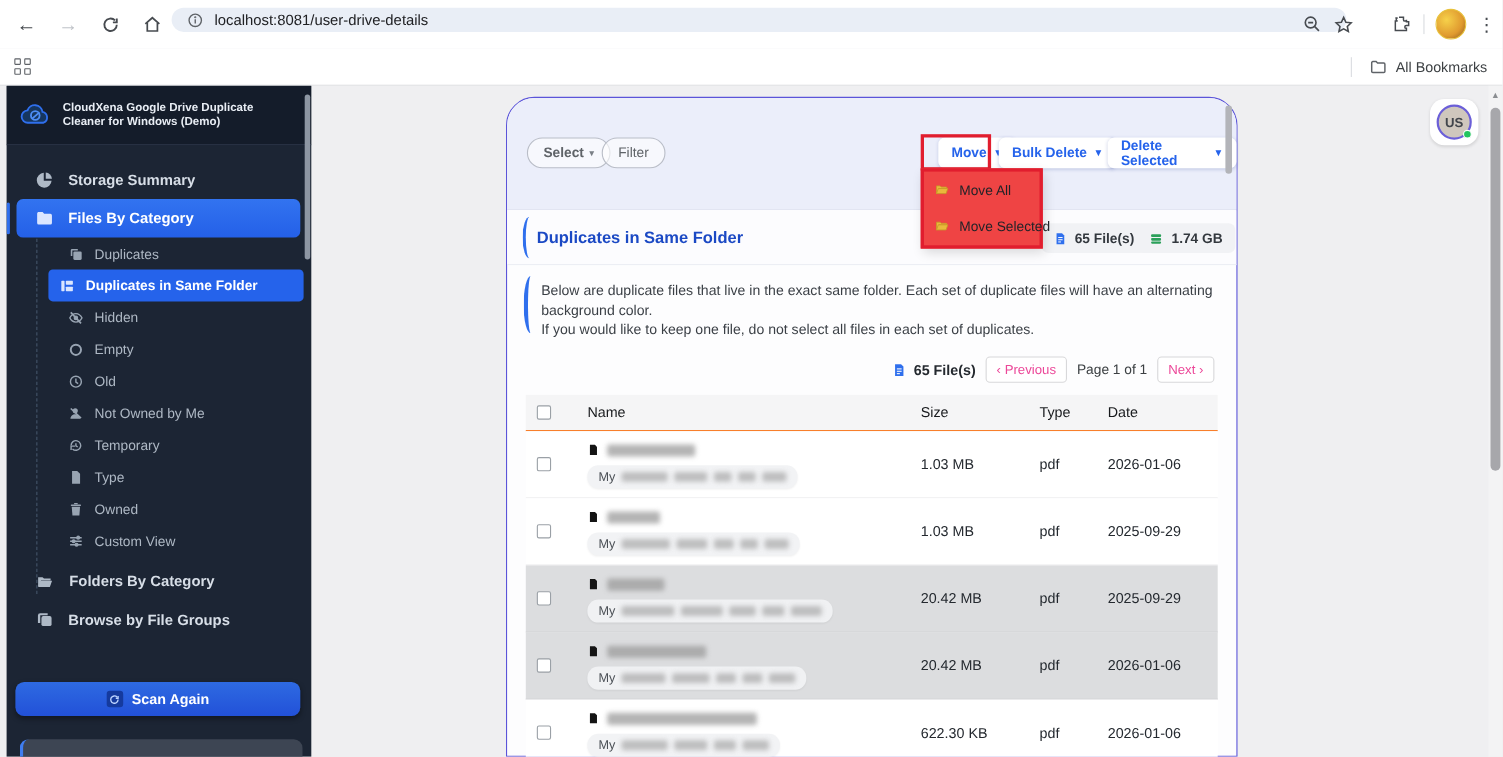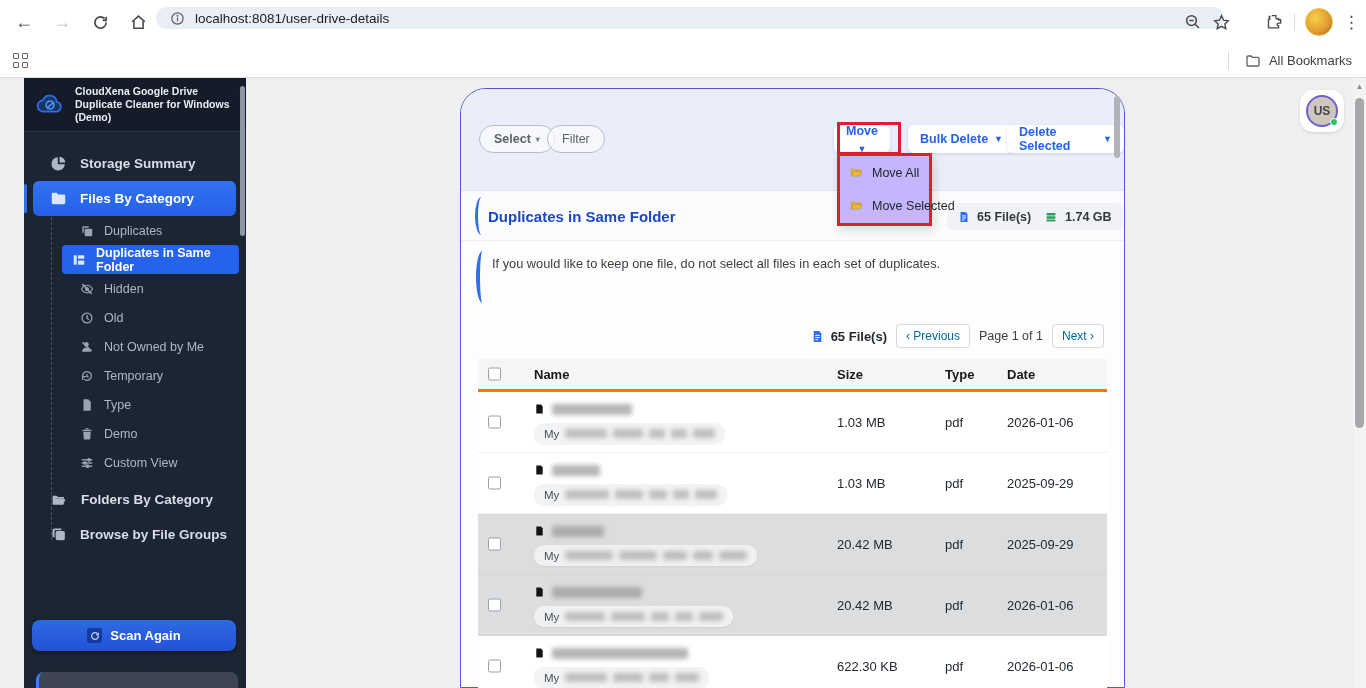--- a/index.html
+++ b/index.html
@@ -18,21 +18,21 @@
   .avatar-circle { width:28px; height:28px; border-radius:50%; background:radial-gradient(circle at 35% 35%, #f6d14a, #e09a2f 60%, #8a5a1c); border:1px solid #e8c23c; }
   .dots { font-size:17px; color:#474b50; letter-spacing:0; }
 
   .bookmarks { position:absolute; top:44px; left:0; width:1366px; height:34px; background:#fff; border-bottom:1px solid #dcdee2; }
   .apps-grid { position:absolute; top:9px; left:13px; width:15px; height:15px; display:grid; grid-template-columns:6px 6px; grid-template-rows:6px 6px; gap:3px; }
   .apps-grid span { border:1.6px solid #5f6368; border-radius:1px; }
   .allbm { position:absolute; top:0; right:14px; height:33px; display:flex; align-items:center; gap:8px; font-size:13px; color:#3c4043; }
   .allbm .vdiv { margin-right:8px; }
 
   
-  .sidebar { position:absolute; top:78px; left:24px; width:222px; height:610px; background:#1c2534; overflow:hidden; }
+  .sidebar { position:absolute; top:78px; left:6px; width:277px; height:610px; background:#1c2534; overflow:hidden; }
   .side-header { height:54px; background:#141c2a; border-bottom:1px solid #2a3445; display:flex; align-items:center; gap:9px; padding:0 12px; }
   .side-title { font-size:10.5px; font-weight:bold; color:#e8edf4; line-height:13px; }
   .side-scroll { position:absolute; top:8px; right:1px; width:5px; height:150px; background:#8d96a3; border-radius:3px; }
   .nav { padding-top:14px; position:relative; }
   .nav-guide { position:absolute; left:27px; top:134px; height:328px; border-left:1px dashed #44546a; }
   .nav1 { height:35px; display:flex; align-items:center; gap:13px; padding-left:26px; color:#d7dee7; font-size:13.5px; font-weight:bold; cursor:default; }
   .nav1 .ic { color:#aeb9c6; }
   .nav1.sel { margin:0 10px 0 9px; padding-left:17px; border-radius:6px; background:linear-gradient(180deg,#3273f0,#2460e8); color:#fff; position:relative; }
   .nav1.sel .ic { color:#dbe6ff; }
   .nav1.sel::before { content:""; position:absolute; left:-9px; top:3px; bottom:3px; width:3px; background:#2f6fed; border-radius:2px; }
@@ -52,37 +52,37 @@
   .user-av { width:32px; height:32px; border-radius:50%; background:#cfc7bd; border:2px solid #6b5fd8; display:flex; align-items:center; justify-content:center; font-size:12px; font-weight:bold; color:#42464c; position:relative; }
   .user-dot { position:absolute; right:-2px; bottom:-1px; width:8px; height:8px; border-radius:50%; background:#22c55e; border:1.5px solid #fff; }
 
   .card { position:absolute; top:88px; left:460px; width:665px; height:600px; background:#fdfdfe; border:1px solid #5b54d9; border-radius:26px 26px 0 0; overflow:visible; }
   .card-toolbar { position:absolute; top:0; left:0; right:0; height:102px; background:#ebeefa; border-radius:25px 25px 0 0; border-bottom:1px solid #e2e5f2; }
   .pill-btn { position:absolute; top:36px; height:28px; border:1px solid #b9bdc7; border-radius:14px; background:rgba(255,255,255,.6); color:#5f6368; font-size:12.5px; display:flex; align-items:center; justify-content:center; gap:5px; padding:0 14px; cursor:pointer; }
   .caret-sm { font-size:8px; color:#7a7f86; }
   .blue-btn { position:absolute; top:36px; height:28px; background:#fff; border-radius:6px; box-shadow:0 1px 3px rgba(40,60,150,.18); color:#2563eb; font-size:12.5px; font-weight:bold; display:flex; align-items:center; justify-content:center; gap:6px; padding:0 12px; cursor:pointer; }
   .caret-dn { font-size:9px; }
   .red-box-move { position:absolute; left:376px; top:33px; width:64px; height:33px; border:3px solid #e11d2e; }
-  .move-menu { position:absolute; left:376px; top:64px; width:95px; height:73px; background:#c4b5fd; border:3px solid #e11d2e; box-shadow:2px 4px 10px rgba(0,0,0,.15); z-index:5;text-align:right; }
+  .move-menu { position:absolute; left:376px; top:64px; width:111px; height:73px; background:#ef4444; border:3px solid #e11d2e; box-shadow:2px 4px 10px rgba(0,0,0,.15); z-index:5;text-align:right; }
   .move-item { height:33px; display:flex; align-items:center; gap:8px; padding-left:9px; font-size:12.5px; color:#1f2328; white-space:nowrap; cursor:pointer; }
 
   .head-row { position:absolute; top:102px; left:0; right:0; height:50px; background:#fcfcfe; border-bottom:1px solid #eceef4; }
   .paren { position:absolute; width:13px; border-left:3.5px solid #2f6fed; border-radius:60% 0 0 60%; }
   .sec-title { position:absolute; left:27px; top:17px; font-size:15px; font-weight:bold; color:#1b49c4; }
   .badge { position:absolute; top:12px; height:27px; background:#f1f2f5; border-radius:6px; display:flex; align-items:center; gap:7px; padding:0 11px; font-size:12.5px; font-weight:bold; color:#33383e; }
 
   .desc-box { position:absolute; top:160px; left:15px; right:18px; }
   .desc-text { margin-left:16px; font-size:12.8px; color:#3a3f45; line-height:18px; padding-top:6px; }
   .pag-row { position:absolute; top:234px; right:20px; height:26px; display:flex; align-items:center; gap:9px; }
   .pag-count { display:flex; align-items:center; gap:7px; font-size:13px; font-weight:bold; color:#24292f; }
-  .pag-btn { height:24px; border:1px solid #d8d8da; border-radius:4px; background:#fff; color:#0369a1; font-size:12px; display:flex; align-items:center; padding:0 9px; }
+  .pag-btn { height:24px; border:1px solid #d8d8da; border-radius:4px; background:#fff; color:#ec4899; font-size:12px; display:flex; align-items:center; padding:0 9px; }
   .pag-page { font-size:12.5px; color:#3c4043; }
 
   .tbl { position:absolute; top:270px; left:17px; width:629px; }
-  .tbl-head { position:relative; height:33px; background:#f5f5f6; border-bottom:3px solid #f97316; font-size:13px; font-weight:bold; color:#17191c; }
+  .tbl-head { position:relative; height:33px; background:#f5f5f6; border-bottom:1px solid #f97316; font-size:13px; font-weight:normal; color:#17191c; }
   .col-cb { position:absolute; left:10px; top:50%; transform:translateY(-50%); }
   .col-name { position:absolute; left:56px; top:50%; transform:translateY(-50%); }
   .col-size { position:absolute; left:359px; top:50%; transform:translateY(-50%); }
   .col-type { position:absolute; left:467px; top:50%; transform:translateY(-50%); }
   .col-date { position:absolute; left:529px; top:50%; transform:translateY(-50%); }
   .cb { width:13px; height:13px; border:1.5px solid #9aa0a6; border-radius:2px; background:#fff; cursor:pointer; }
   .row { position:relative; height:61px; background:#fff; border-bottom:1px solid #efeff1; font-size:13px; color:#24292f; }
   .row.shaded { background:#dcdddf; border-bottom:1px solid #d4d5d7; }
   .name-wrap { position:absolute; left:56px; top:9px; }
   .name-line { display:flex; align-items:center; gap:7px; height:16px; }
@@ -229,20 +229,28 @@
           <svg width="14" height="14" viewBox="0 0 24 24" fill="none" stroke="currentColor" stroke-width="2">
             <path d="M2.5 12S6 5.5 12 5.5 21.5 12 21.5 12 18 18.5 12 18.5 2.5 12 2.5 12z"></path>
             <circle cx="12" cy="12" r="2.6" fill="currentColor"></circle>
             <line x1="4" y1="3.5" x2="20" y2="20.5" stroke-width="2.6"></line>
           </svg>
         </span>
       <span>Hidden</span>
     </div>
     <div class="nav2">
       <span class="ic">
+          <svg width="14" height="14" viewBox="0 0 24 24" fill="none" stroke="currentColor" stroke-width="3">
+            <circle cx="12" cy="12" r="8"></circle>
+          </svg>
+        </span>
+      <span>Empty</span>
+    </div>
+    <div class="nav2">
+      <span class="ic">
           <svg width="14" height="14" viewBox="0 0 24 24" fill="none" stroke="currentColor" stroke-width="2.2">
             <circle cx="12" cy="12" r="8.5"></circle>
             <path d="M12 7v5.5l3.5 2.5"></path>
           </svg>
         </span>
       <span>Old</span>
     </div>
     <div class="nav2">
       <span class="ic">
           <svg width="14" height="14" viewBox="0 0 24 24" fill="currentColor">
@@ -272,21 +280,21 @@
       <span>Type</span>
     </div>
     <div class="nav2">
       <span class="ic">
           <svg width="14" height="14" viewBox="0 0 24 24" fill="currentColor">
             <path d="M5.5 8h13l-1.1 13.5H6.6z"></path>
             <rect x="4" y="4.5" width="16" height="2.2" rx="1"></rect>
             <rect x="9" y="2.3" width="6" height="2" rx="1"></rect>
           </svg>
         </span>
-      <span>Demo</span>
+      <span>Owned</span>
     </div>
     <div class="nav2">
       <span class="ic">
           <svg width="14" height="14" viewBox="0 0 24 24" fill="none" stroke="currentColor" stroke-width="2.4">
             <line x1="3" y1="6.5" x2="21" y2="6.5"></line>
             <line x1="3" y1="12" x2="21" y2="12"></line>
             <line x1="3" y1="17.5" x2="21" y2="17.5"></line>
             <circle cx="15.5" cy="6.5" r="2" fill="currentColor"></circle>
             <circle cx="8.5" cy="12" r="2" fill="currentColor"></circle>
             <circle cx="13" cy="17.5" r="2" fill="currentColor"></circle>
@@ -331,21 +339,21 @@
   <div class="card-toolbar"></div>
 
   <div class="pill-btn" style="left:18px;font-weight:bold;">
     <span>Select</span>
     <span class="caret-sm">▾</span>
   </div>
   <div class="pill-btn" style="left:86px;">
     <span>Filter</span>
   </div>
 
-  <div class="blue-btn" style="left:373px;flex-direction:column;">
+  <div class="blue-btn" style="left:392px;">
     <span>Move</span>
     <span class="caret-dn">▼</span>
   </div>
   <div class="blue-btn" style="left:447px;">
     <span>Bulk Delete</span>
     <span class="caret-dn">▼</span>
   </div>
   <div class="blue-btn" style="left:546px;">
     <span>Delete Selected</span>
     <span class="caret-dn">▼</span>
@@ -395,20 +403,21 @@
             <rect x="3" y="17" width="18" height="4" rx="1.5"></rect>
           </svg>
       </span>
       <span>1.74 GB</span>
     </div>
   </div>
 
   <div class="desc-box">
     <div class="paren" style="left:0; top:2px; height:52px; border-left-width:4px;"></div>
     <div class="desc-text">
+      <div>Below are duplicate files that live in the exact same folder. Each set of duplicate files will have an alternating background color.</div>
       <div>If you would like to keep one file, do not select all files in each set of duplicates.</div>
     </div>
   </div>
 
   <div class="pag-row">
     <span class="pag-count">
       <span class="ic">
         <svg width="13" height="15" viewBox="0 0 24 24">
             <path d="M5 2h10l4 4v16H5z" fill="#2f6fed"></path>
             <rect x="8" y="9" width="8" height="1.8" fill="#fff"></rect>

